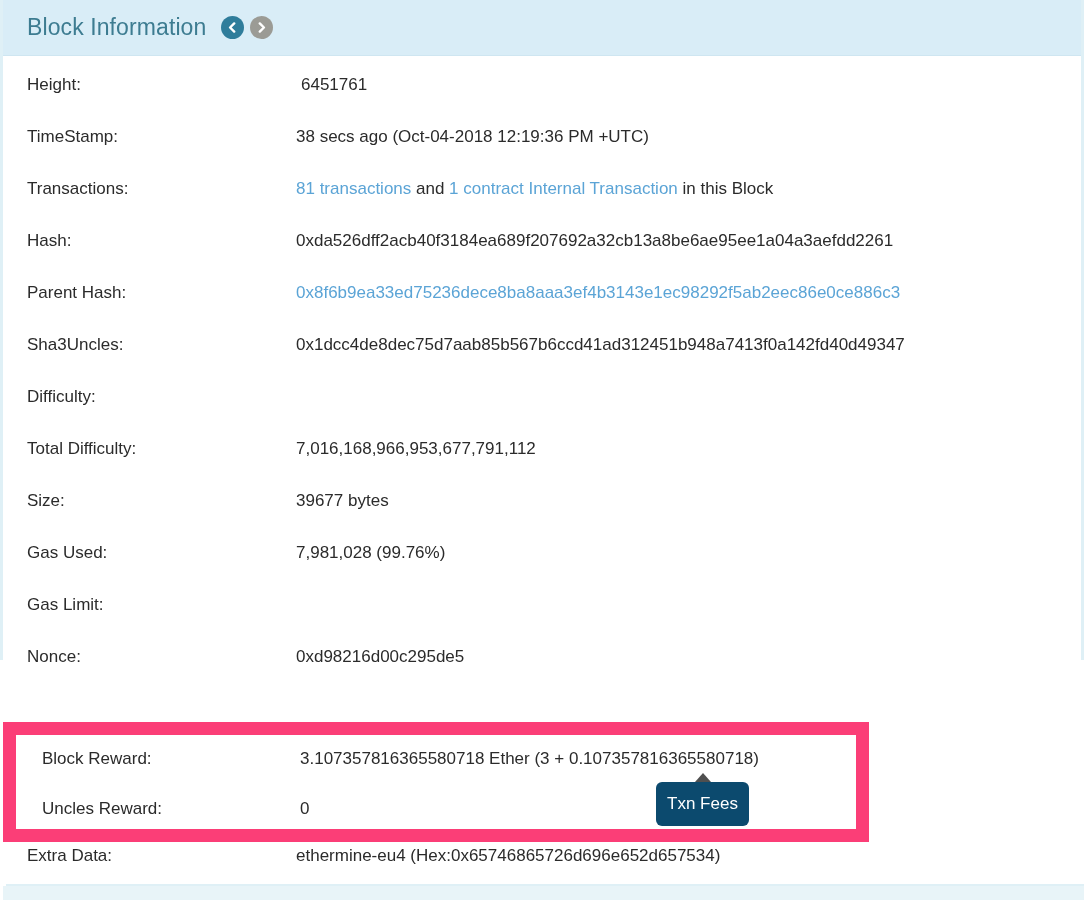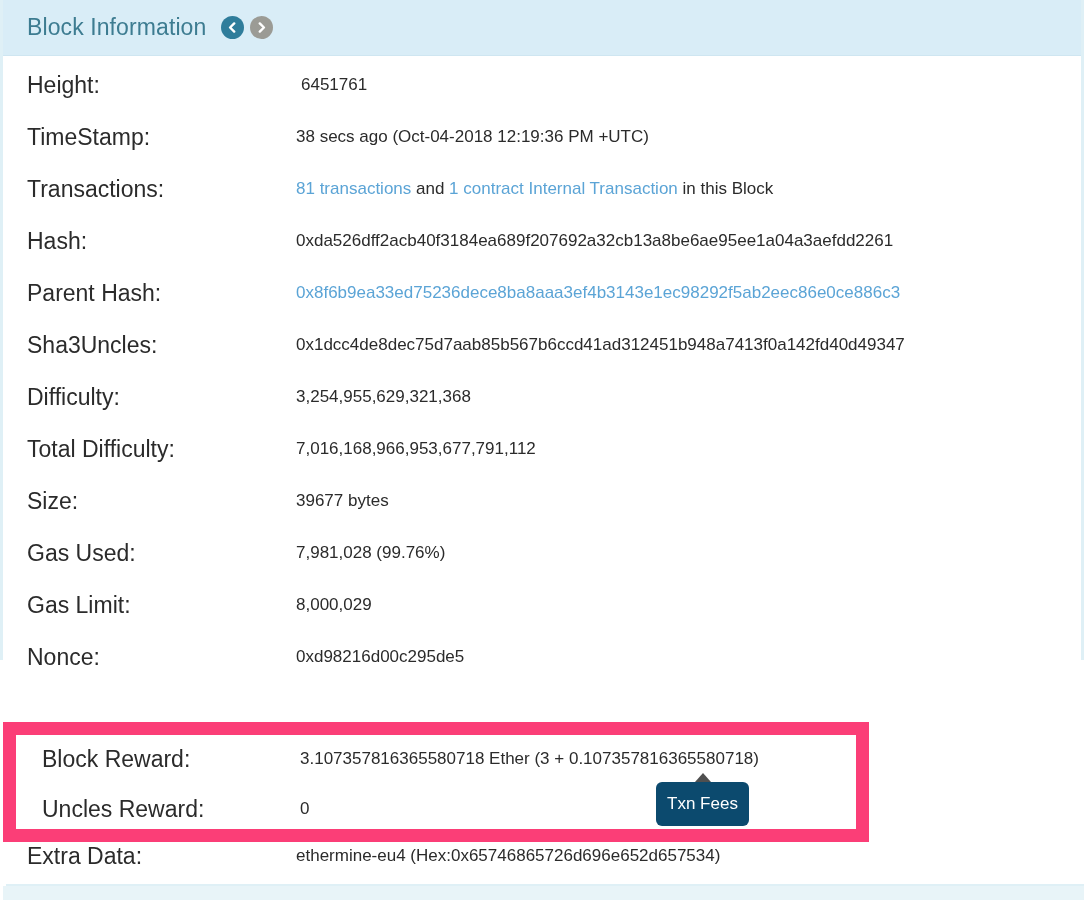--- a/index.html
+++ b/index.html
@@ -75,21 +75,21 @@
     height: 52px;
     padding-left: 24px;
     box-sizing: border-box;
     font-size: 17px;
     color: #2b2b2b;
   }
   .row .label {
     width: 269px;
     flex: 0 0 269px;
     color: #2b2b2b;
-    font-size: 23px;
+    font-size: 17px;
     line-height: 22px;
     white-space: nowrap;
   }
   .row .value {
     flex: 1 1 auto;
     color: #2b2b2b;
     font-size: 17px;
     line-height: 22px;
     white-space: nowrap;
   }
@@ -226,41 +226,39 @@
       </div>
 
       <div class="row">
         <div class="label">Sha3Uncles:</div>
         <div class="value">0x1dcc4de8dec75d7aab85b567b6ccd41ad312451b948a7413f0a142fd40d49347</div>
       </div>
 
 
       <div class="row">
         <div class="label">Difficulty:</div>
-        <div class="value">3,254,955,629,321,368</div>
       </div>
 
       <div class="row">
         <div class="label">Total Difficulty:</div>
         <div class="value">7,016,168,966,953,677,791,112</div>
       </div>
 
       <div class="row">
         <div class="label">Size:</div>
         <div class="value">39677 bytes</div>
       </div>
 
       <div class="row">
         <div class="label">Gas Used:</div>
         <div class="value">7,981,028 (99.76%)</div>
       </div>
 
       <div class="row">
         <div class="label">Gas Limit:</div>
-        <div class="value">8,000,029</div>
       </div>
 
       <div class="row">
         <div class="label">Nonce:</div>
         <div class="value">0xd98216d00c295de5</div>
       </div>
 
     </div>
 
     <div class="highlight-box">

